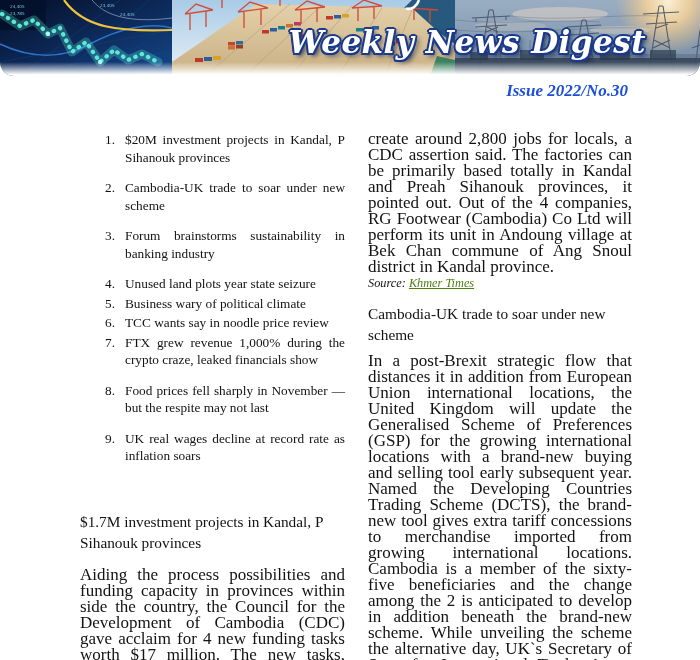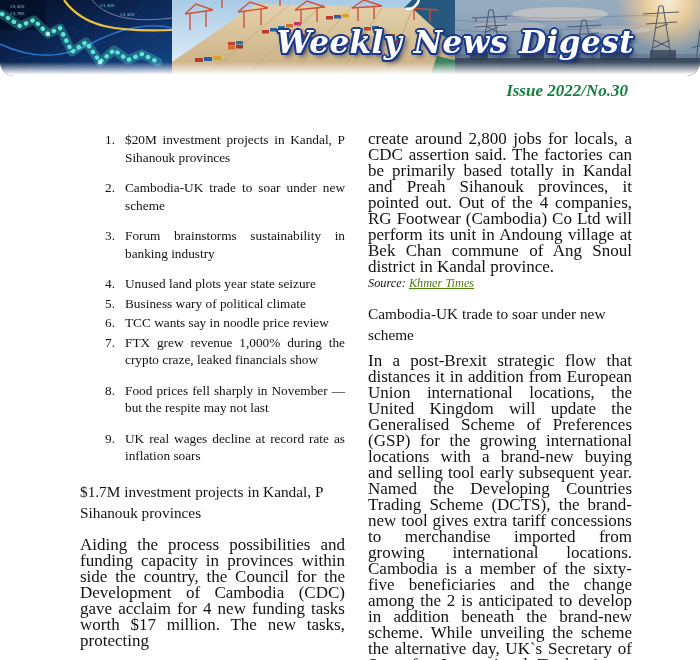--- a/index.html
+++ b/index.html
@@ -16,21 +16,21 @@
   
   .banner {
     position: relative;
     width: 700px; height: 76px;
     border-radius: 0 0 14px 14px;
     overflow: hidden;
   }
   .banner svg { display: block; }
   .banner-title {
     position: absolute;
-    top: 24px; right: 66px;
+    top: 24px; right: 54px;
     font-family: "DejaVu Serif", serif;
     font-style: italic; font-weight: bold;
     font-size: 31px; letter-spacing: 0.5px;
     color: #ffffff;
     text-shadow:
       2px 0 0 #1b3a8c, -2px 0 0 #1b3a8c, 0 2px 0 #1b3a8c, 0 -2px 0 #1b3a8c,
       1.5px 1.5px 0 #1b3a8c, -1.5px -1.5px 0 #1b3a8c,
       1.5px -1.5px 0 #1b3a8c, -1.5px 1.5px 0 #1b3a8c,
       3px 3px 5px rgba(8,22,70,0.85);
     white-space: nowrap;
@@ -40,21 +40,21 @@
     background: linear-gradient(to bottom, rgba(255,255,255,0) 0%, #ffffff 90%);
   }
 
   
   .issue-line {
     margin-top: 4px;
     padding-right: 72px;
     text-align: right;
     font-size: 17px;
     font-weight: bold; font-style: italic;
-    color: #15803d;
+    color: #1d4ed8;
     height: 21px; line-height: 21px;
   }
 
   
   .columns {
     display: flex;
     margin-top: 30px;
     padding: 0 68px 0 80px;
     gap: 23px;
   }
@@ -72,21 +72,21 @@
     font-size: 13.3px; line-height: 17.5px;
     margin-bottom: 2px;
   }
   li.toc-item.gap { margin-bottom: 13px; }
   .toc-num  { flex: 0 0 20px; }
   .toc-text { flex: 1; text-align: justify; }
 
   h2.article-heading {
     font-size: 15.3px; font-weight: normal;
     line-height: 21px;
-    margin-top: 16px;
+    margin-top: 46px;
   }
   .col-right h2.article-heading { margin-top: 12px; }
 
   p.body-text {
     margin-top: 14px;
     font-size: 17px; line-height: 16px;
     text-align: justify;
   }
   .col-right p.first { margin-top: 0; }
   .col-right p.second { margin-top: 8px; }

